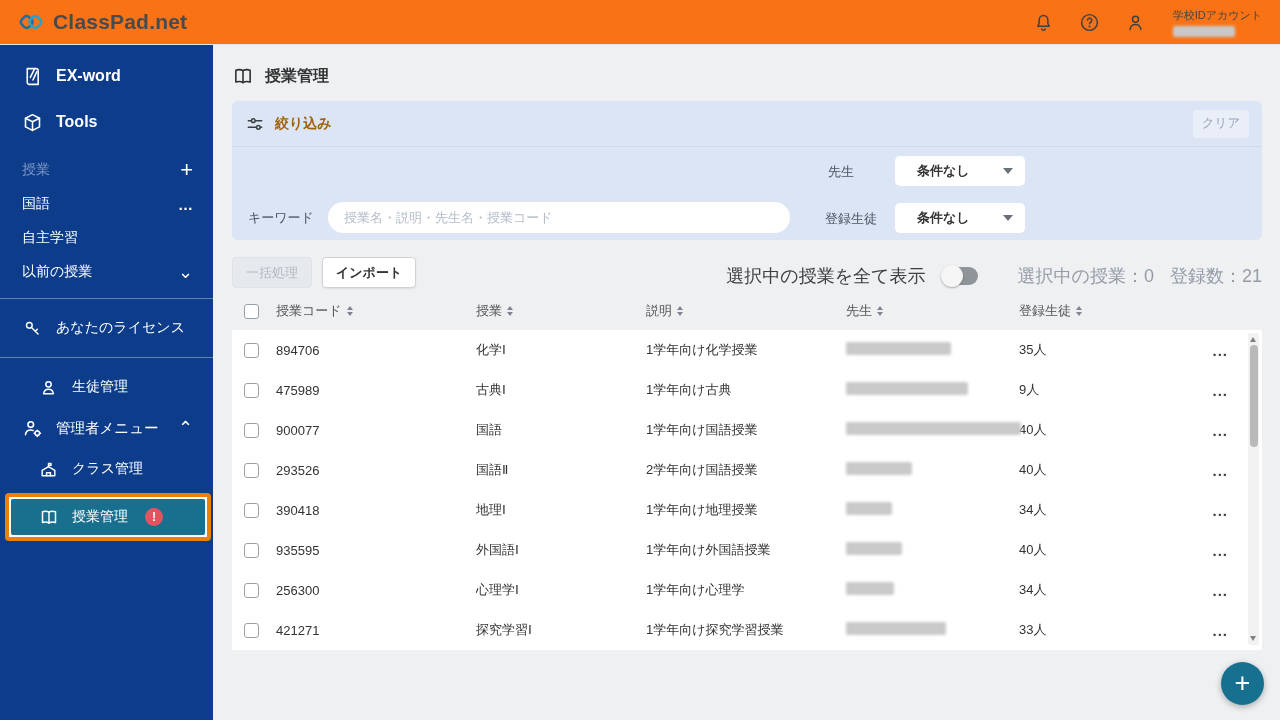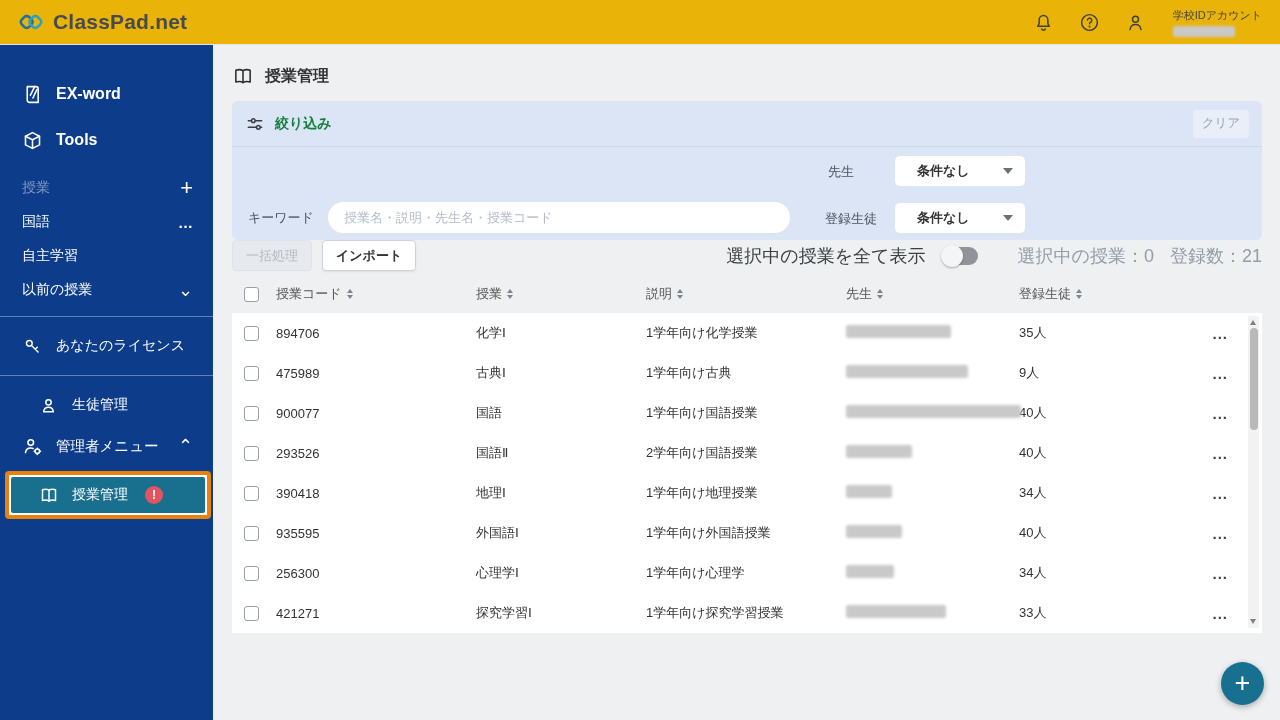--- a/index.html
+++ b/index.html
@@ -1,34 +1,34 @@
 <!DOCTYPE html>
 <html><head>
 <meta charset="utf-8">
 <style>
   * { margin:0; padding:0; box-sizing:border-box; }
   html,body { width:1280px; height:720px; overflow:hidden; background:#eef0f2;
     font-family:"Liberation Sans","DejaVu Sans",sans-serif; color:#333; }
   .stage { position:relative; width:1280px; height:720px; }
 
   
-  .topbar { position:absolute; top:0; left:0; width:1280px; height:45px; background:#eab308;
+  .topbar { position:absolute; top:0; left:0; width:1280px; height:45px; background:#f97316;
     border-bottom:1px solid #e3e4e6; display:flex; align-items:center; padding:0 18px; z-index:5; }
   .logo { display:flex; align-items:center; gap:9px; }
   .logo-text { font-size:21px; font-weight:bold; color:#474b4f; letter-spacing:.2px; }
   .topbar-right { margin-left:auto; display:flex; align-items:center; gap:24px; }
   .top-icon { width:22px; height:22px; color:#3c4043; display:flex; align-items:center; justify-content:center; }
   .account { display:flex; flex-direction:column; gap:3px; margin-left:2px; }
   .account-type { font-size:11px; color:#444; }
   .redact { background:#c9c9c9; border-radius:2px; filter:blur(1.6px); }
   .account .redact { width:62px; height:11px; }
 
   
   .sidebar { position:absolute; top:45px; left:0; width:213px; height:675px; background:#0d3d8a;
-    color:#fff; padding-top:26px; }
+    color:#fff; padding-top:8px; }
   .side-item { display:flex; align-items:center; gap:13px; padding:0 20px 0 22px; cursor:default; }
   .side-item .icon { width:21px; height:21px; flex:0 0 21px; display:flex; align-items:center; justify-content:center; }
   .side-top { height:46px; font-size:16px; font-weight:bold; }
   .side-reg { height:34px; font-size:14px; }
   .side-label { flex:1; }
   .side-right { font-size:15px; color:#fff; }
   .side-plus { font-size:22px; font-weight:300; line-height:1; }
   .side-muted { color:#7f97c6; }
   .side-div { height:1px; background:rgba(255,255,255,.35); margin:9px 0; }
   .side-sub { padding-left:38px; height:40px; font-size:14px; }
@@ -44,39 +44,39 @@
 
   
   .main { position:absolute; top:45px; left:213px; width:1067px; height:675px; padding:20px 18px 0 19px; }
   .page-title { display:flex; align-items:center; gap:11px; font-size:16px; font-weight:600; color:#333; }
   .page-title .icon { width:22px; height:22px; color:#2b2e31; }
 
   
   .filter { margin-top:14px; background:#dbe5f6; border-radius:6px; overflow:hidden; }
   .filter-head { height:46px; display:flex; align-items:center; padding:0 13px; border-bottom:1px solid #ccd8ee; }
   .filter-head .icon { width:20px; height:20px; color:#3c4043; margin-right:10px; }
-  .filter-title { font-size:14px; font-weight:600; color:#15803d; }
+  .filter-title { font-size:14px; font-weight:600; color:#a16207; }
   .clear-btn { margin-left:auto; width:56px; height:28px; background:#e9eef9; border:none; border-radius:4px;
     color:#9aa6b8; font-size:12.5px; font-family:inherit; }
   .filter-body { position:relative; height:93px; }
   .f-label { font-size:13px; color:#4a5560; }
   .kw-label { position:absolute; left:16px; top:62px; }
   .kw-input { position:absolute; left:96px; top:55px; width:462px; height:31px; border:none; border-radius:16px;
     background:#fff; padding:0 16px; font-size:13px; font-family:inherit; color:#333; }
   .kw-input::placeholder { color:#b3bcc9; }
   .t-label { position:absolute; left:596px; top:16px; }
   .s-label { position:absolute; left:593px; top:63px; }
   .dropdown { position:absolute; left:663px; width:130px; height:30px; background:#fff; border-radius:5px;
     display:flex; align-items:center; padding:0 12px 0 22px; font-size:13px; font-weight:bold; color:#333; cursor:default; }
   .dd1 { top:9px; } .dd2 { top:56px; }
   .caret { margin-left:auto; width:0; height:0; border-left:5px solid transparent; border-right:5px solid transparent;
     border-top:6px solid #6a7077; }
 
   
-  .toolbar { display:flex; align-items:center; }
+  .toolbar { margin-top:17px; display:flex; align-items:flex-end; }
   .btn { height:31px; border-radius:4px; font-size:13px; font-family:inherit; padding:0 13px; }
   .btn-disabled { background:#e6e9ed; border:1px solid #dfe2e6; color:#b4bac2; }
   .btn-import { background:#fff; border:1px solid #cfd3d8; color:#333; font-weight:bold; margin-left:10px;
     box-shadow:0 1px 2px rgba(0,0,0,.08); }
   .toolbar-right { margin-left:auto; display:flex; align-items:center; gap:16px; font-size:18px; }
   .toggle-label { color:#3c4043; }
   .toggle { width:36px; height:18px; border-radius:9px; background:#8f9499; position:relative; cursor:pointer; }
   .toggle .knob { position:absolute; left:-1px; top:-2px; width:22px; height:22px; border-radius:50%;
     background:#f5f5f5; box-shadow:0 1px 2px rgba(0,0,0,.3); }
   .muted { color:#949ca8; }
@@ -228,20 +228,29 @@
           <circle cx="10" cy="7.5" r="3.2"></circle>
           <path d="M4 19c.4-3.4 2.7-5.2 6-5.2 1 0 1.9.2 2.7.5"></path>
           <circle cx="17.5" cy="17.5" r="2.6"></circle>
           <path d="M17.5 13.9v1M17.5 20.1v1M21.1 17.5h-1M14.9 17.5h-1"></path>
         </svg>
       </span>
       <span class="side-label">管理者メニュー</span>
       <span class="side-right" style="font-size:18px; line-height:10px;">⌃</span>
     </div>
 
+    <div class="side-item side-sub">
+      <span class="icon">
+        <svg width="19" height="19" viewBox="0 0 24 24" fill="none" stroke="#fff" stroke-width="1.8" stroke-linecap="round" stroke-linejoin="round">
+          <path d="M4 20v-7l8-4.5 8 4.5v7z"></path>
+          <path d="M12 8.5V4.5M12 4.5h3.2v2.3H12M9.5 20v-4h5v4"></path>
+        </svg>
+      </span>
+      <span class="side-label">クラス管理</span>
+    </div>
 
     <div class="annotation-box">
       <div class="active-item">
         <span class="icon" style="width:21px;height:21px;display:flex;align-items:center;justify-content:center;">
           <svg width="20" height="20" viewBox="0 0 24 24" fill="none" stroke="#fff" stroke-width="1.8" stroke-linecap="round" stroke-linejoin="round">
             <path d="M12 6.2C10 4.9 7.2 4.7 4.2 5.6v13c3-.9 5.8-.7 7.8.6 2-1.3 4.8-1.5 7.8-.6v-13c-3-.9-5.8-.7-7.8.6z"></path>
             <path d="M12 6.2v13"></path>
           </svg>
         </span>
         <span>授業管理</span>

